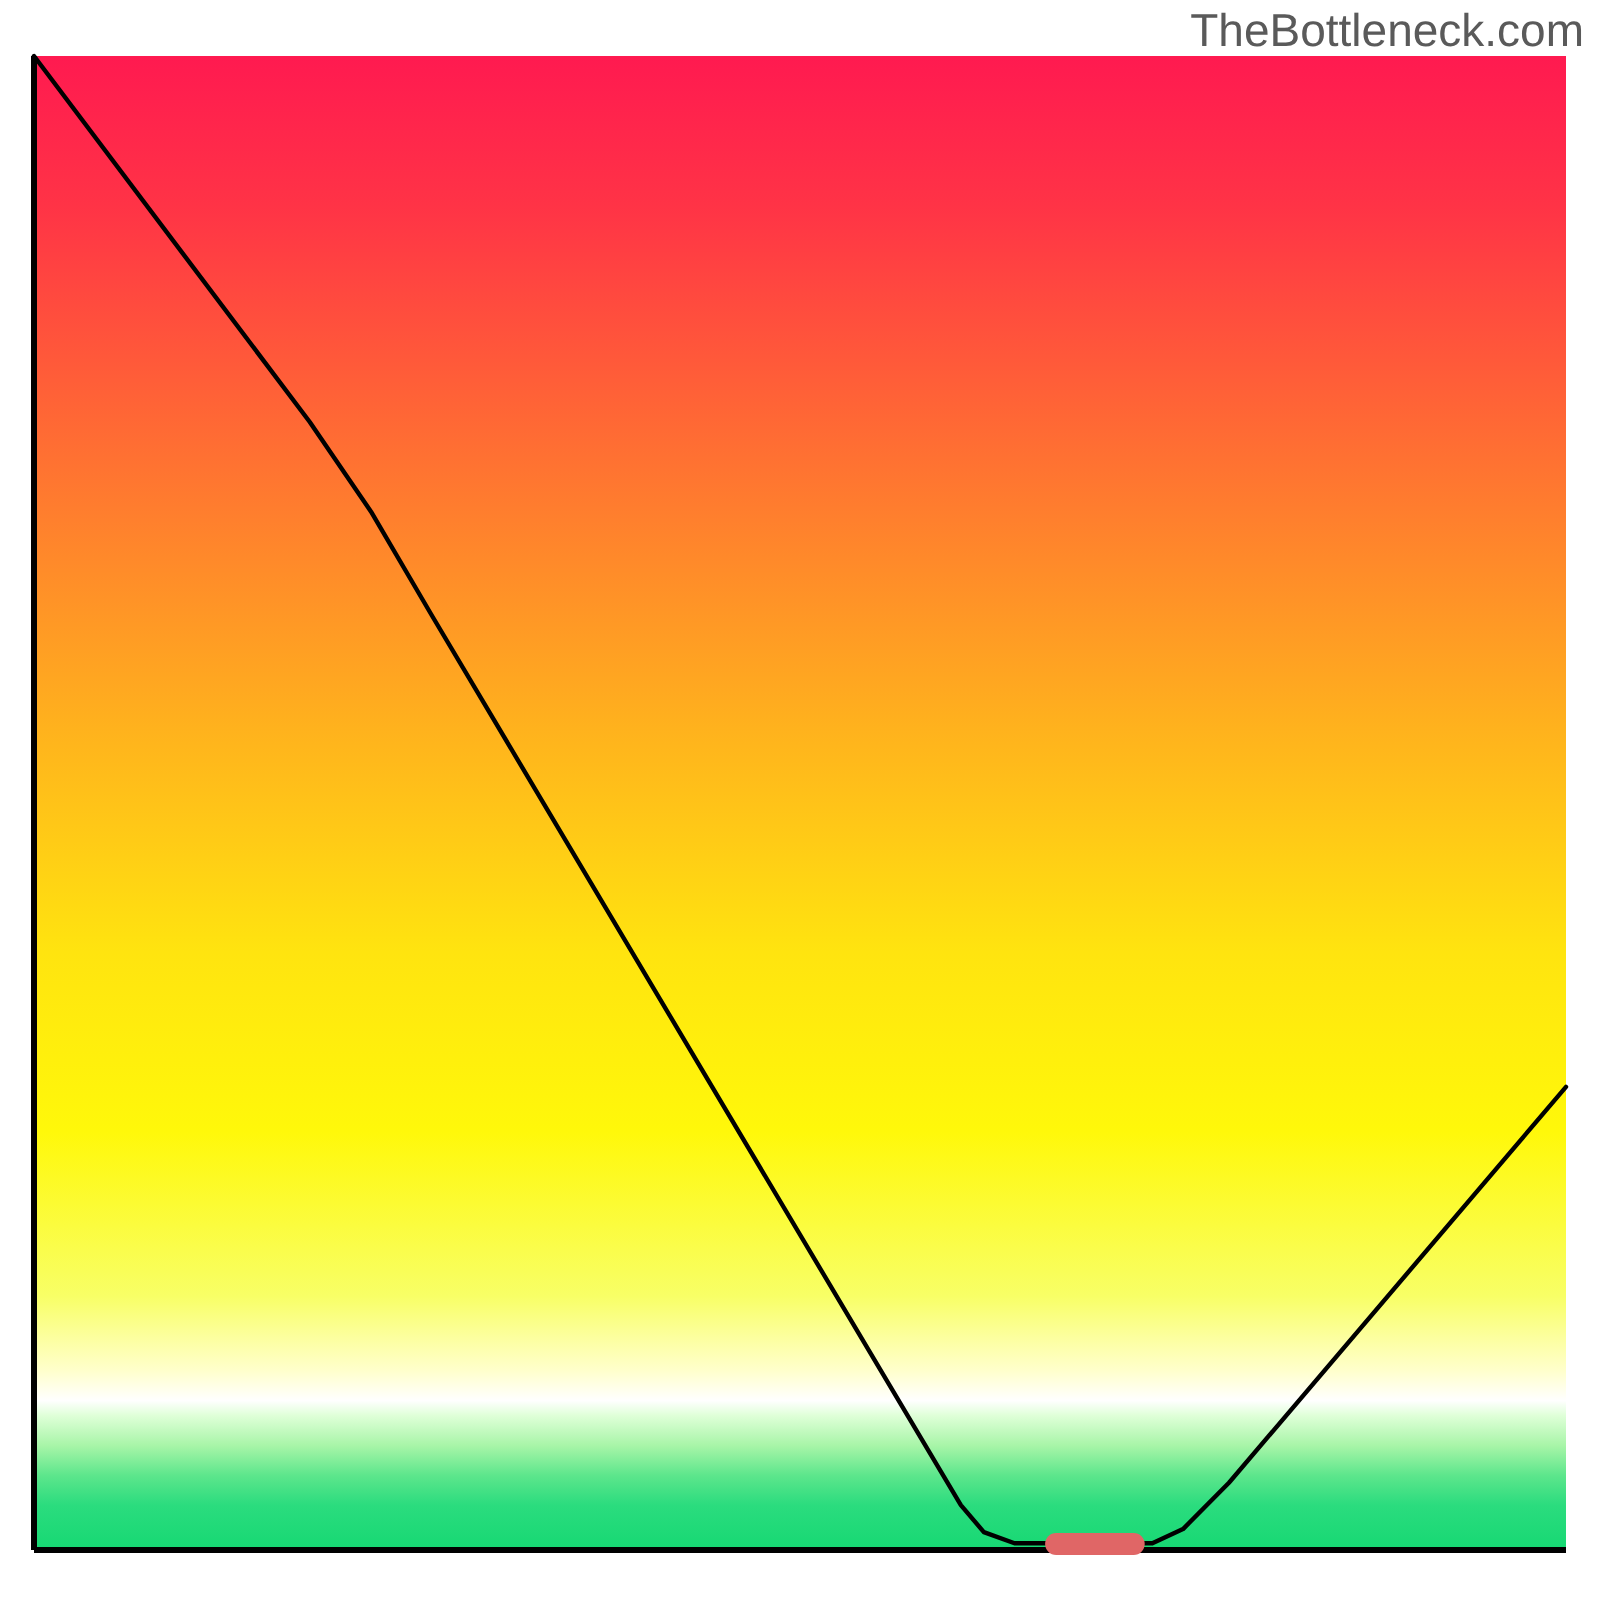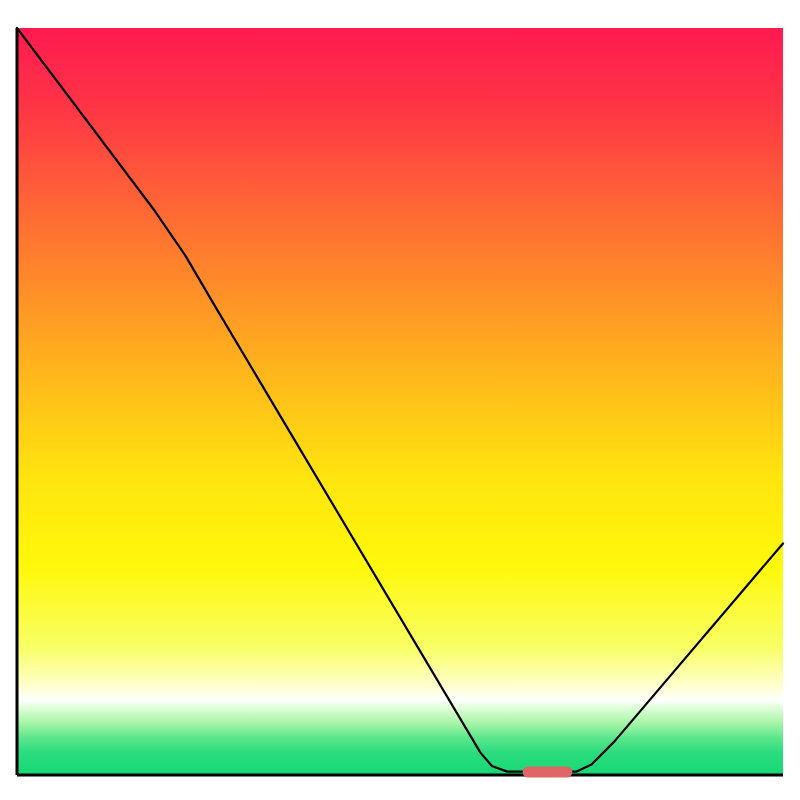--- a/index.html
+++ b/index.html
@@ -29,20 +29,21 @@
     position: absolute;
     top: 0;
     left: 0;
   }
 </style>
 </head>
 <body>
 
 <div class="chart-container">
 
+  <div class="watermark">TheBottleneck.com</div>
 
   <svg class="plot" width="800" height="800" viewBox="0 0 800 800">
     <defs>
       <linearGradient id="bg-grad" x1="0" y1="0" x2="0" y2="1">
           <stop offset="0%" stop-color="#ff1a50"></stop>
           <stop offset="10%" stop-color="#ff3346"></stop>
           <stop offset="25%" stop-color="#ff6a34"></stop>
           <stop offset="45%" stop-color="#ffb21d"></stop>
           <stop offset="60%" stop-color="#ffe40f"></stop>
           <stop offset="72%" stop-color="#fff80a"></stop>

